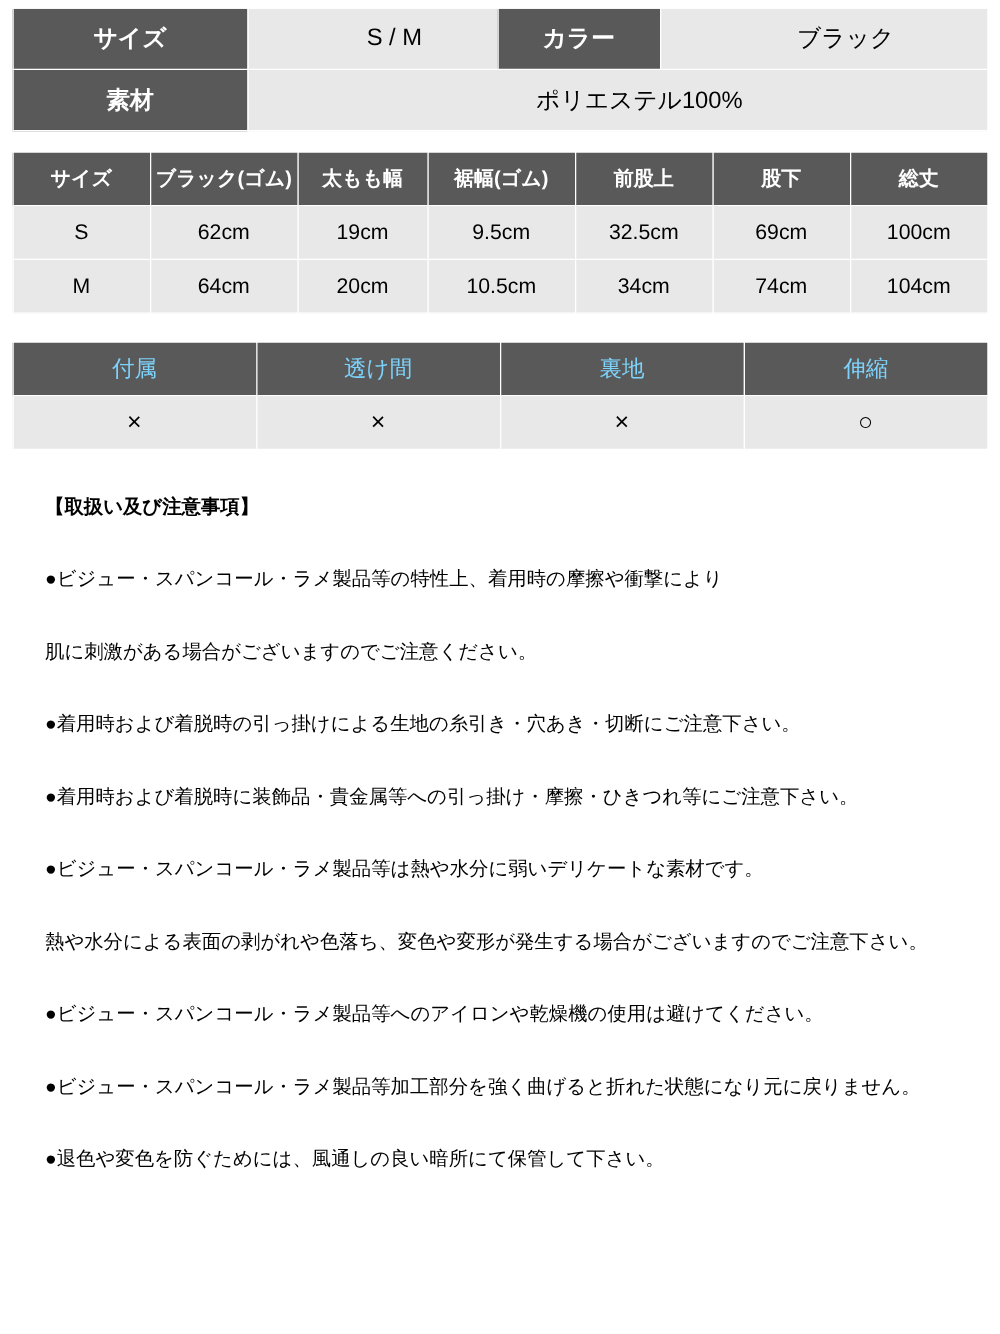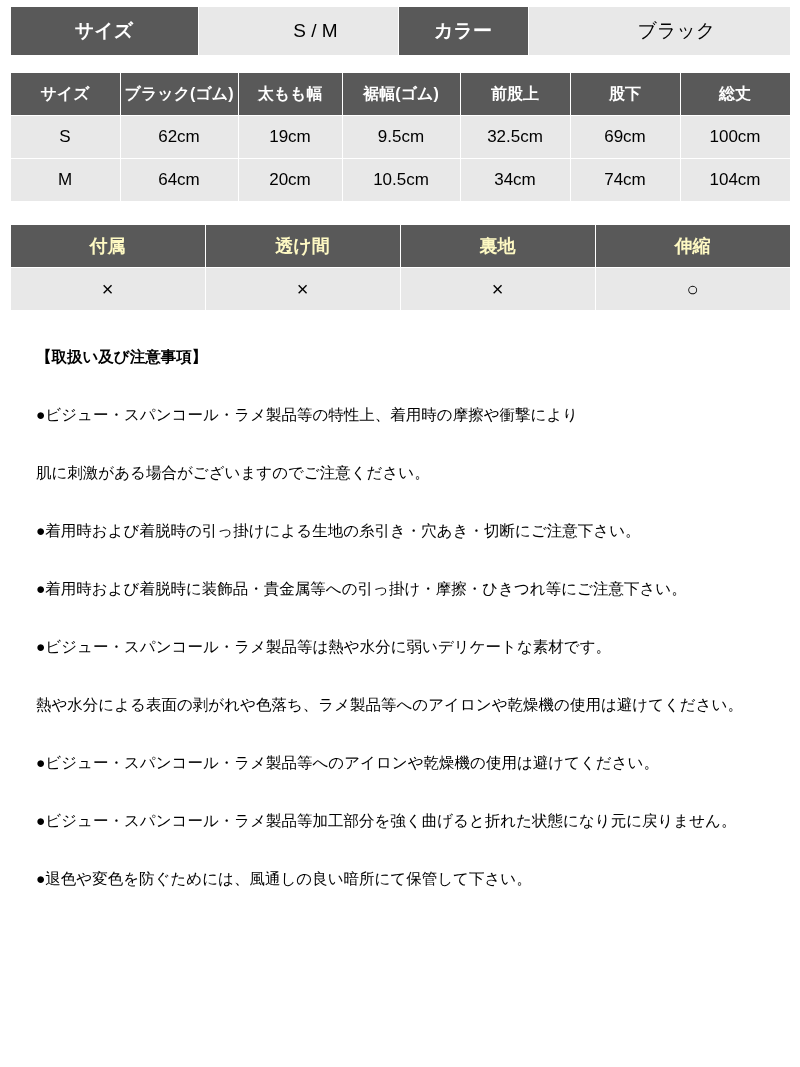--- a/index.html
+++ b/index.html
@@ -83,22 +83,22 @@
   .attr-table th,
   .attr-table td {
     border: 1px solid #ffffff;
     height: 40px;
     text-align: center;
     vertical-align: middle;
     font-size: 18px;
   }
   .attr-table thead th {
     background: #595959;
-    color: #fef9c3;
-    font-weight: bold;
+    color: #7dd3fc;
+    font-weight: normal;
   }
   .attr-table tbody td {
     background: #e8e8e8;
     color: #000000;
     font-size: 20px;
   }
 
   
   .notes {
     width: 780px;
@@ -129,20 +129,24 @@
       <col style="width:130px">
       <col style="width:262px">
     </colgroup>
     <tbody>
       <tr>
         <td class="th-dark">サイズ</td>
         <td class="td-light">S / M</td>
         <td class="th-dark">カラー</td>
         <td class="td-light">ブラック</td>
       </tr>
+      <tr>
+        <td class="th-dark">素材</td>
+        <td class="td-light" colspan="3">ポリエステル100%</td>
+      </tr>
     </tbody>
   </table>
 
   <table class="measure-table">
     <colgroup>
       <col style="width:110px">
       <col style="width:118px">
       <col style="width:104px">
       <col style="width:118px">
       <col style="width:110px">
@@ -207,19 +211,19 @@
     </tbody>
   </table>
 
   <div class="notes">
     <div class="note-line note-title">【取扱い及び注意事項】</div>
     <div class="note-line">●ビジュー・スパンコール・ラメ製品等の特性上、着用時の摩擦や衝撃により</div>
     <div class="note-line">肌に刺激がある場合がございますのでご注意ください。</div>
     <div class="note-line">●着用時および着脱時の引っ掛けによる生地の糸引き・穴あき・切断にご注意下さい。</div>
     <div class="note-line">●着用時および着脱時に装飾品・貴金属等への引っ掛け・摩擦・ひきつれ等にご注意下さい。</div>
     <div class="note-line">●ビジュー・スパンコール・ラメ製品等は熱や水分に弱いデリケートな素材です。</div>
-    <div class="note-line">熱や水分による表面の剥がれや色落ち、ラメ製品等へのアイロンや乾燥機の使用は避けてください。</div>
+    <div class="note-line">熱や水分による表面の剥がれや色落ち、変色や変形が発生する場合がございますのでご注意下さい。</div>
     <div class="note-line">●ビジュー・スパンコール・ラメ製品等へのアイロンや乾燥機の使用は避けてください。</div>
     <div class="note-line">●ビジュー・スパンコール・ラメ製品等加工部分を強く曲げると折れた状態になり元に戻りません。</div>
     <div class="note-line">●退色や変色を防ぐためには、風通しの良い暗所にて保管して下さい。</div>
   </div>
 
 </div>
 
 </body></html>

